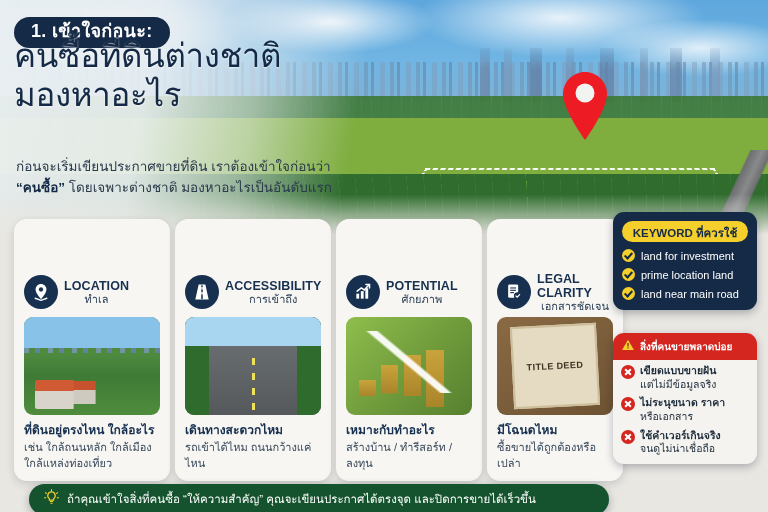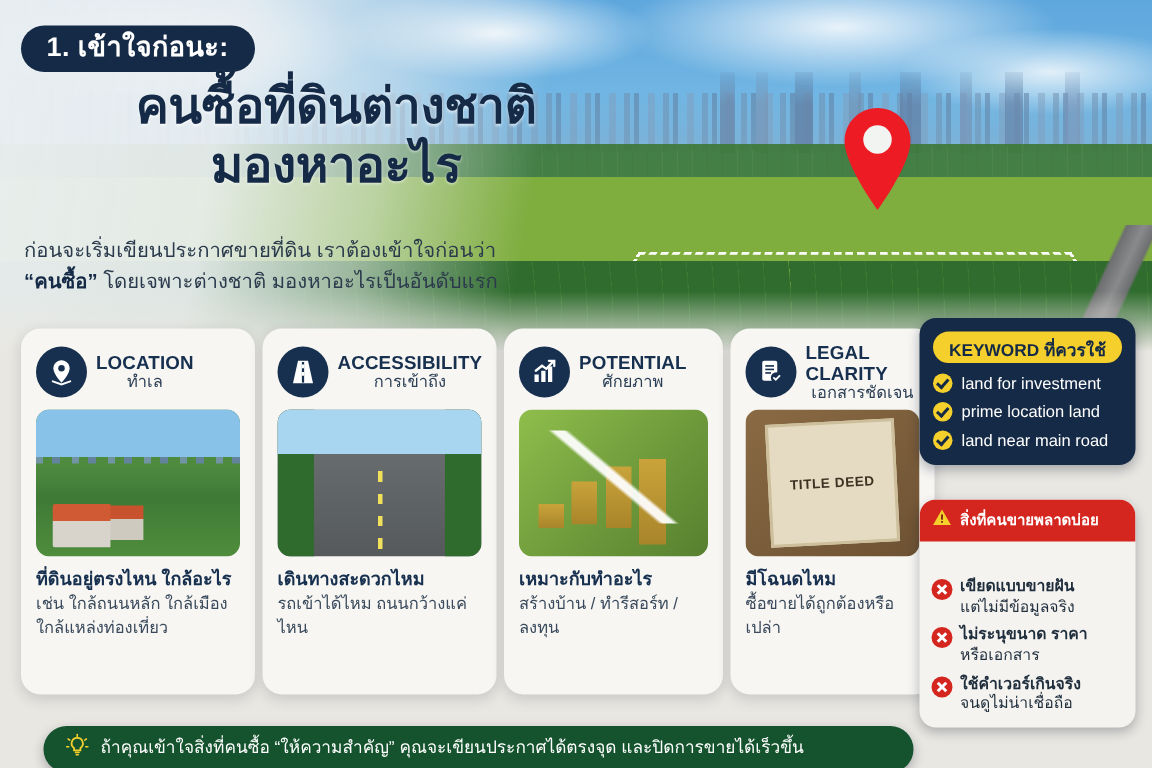--- a/index.html
+++ b/index.html
@@ -98,25 +98,24 @@
 
   
   .badge {
     position: absolute; left: 14px; top: 17px;
     background: #152a46; color: #ffffff;
     border-radius: 16px; padding: 5px 17px 7px 17px;
     font-size: 18px; font-weight: bold; letter-spacing: .3px;
     line-height: 1.05;
   }
   .headline {
-    position: absolute; left: 14px; top: 52px; width: 420px;
-    color: #152a46; font-size: 33px; font-weight: bold;
+    position: absolute; left: 14px; top: 37px; width: 420px;
+    color: #152a46; font-size: 33px; font-weight: normal;
     line-height: 1.17; letter-spacing: -.3px;
     text-shadow: 0 1px 2px rgba(255,255,255,.65);
-    text-align: center;
   }
   .headline .l2 { display: block; }
   .subline {
     position: absolute; left: 16px; top: 157px; width: 400px;
     color: #2b3a4c; font-size: 13.5px; line-height: 1.52;
   }
   .subline b { color: #152a46; }
 
   
   .cards {
@@ -126,21 +125,21 @@
   .card {
     width: 156px; min-height: 244px;
     background: #f7f6f3;
     border-radius: 13px;
     box-shadow: 0 3px 9px rgba(20,30,50,.16);
     padding: 9px 10px 10px 10px;
     display: flex; flex-direction: column;
   }
   .card:nth-child(3) { width: 146px; }
   .card:nth-child(4) { width: 136px; }
-  .card-head { display: flex; align-items: center; gap: 6px; height: 40px; }
+  .card-head { display: flex; align-items: center; gap: 6px; height: 40px; margin-top: 44px; }
   .card-icon {
     width: 34px; height: 34px; flex: 0 0 34px;
     background: #17304f; border-radius: 50%;
     display: flex; align-items: center; justify-content: center;
   }
   .card-titles { display: flex; flex-direction: column; line-height: 1.12; }
   .card-title-en {
     color: #17304f; font-size: 12.5px; font-weight: bold; letter-spacing: .1px;
   }
   .card-title-th { color: #2c3f55; font-size: 11px; text-align: center; }
@@ -242,21 +241,21 @@
     position: absolute; left: 613px; top: 333px; width: 144px;
     border-radius: 11px; overflow: hidden;
     box-shadow: 0 3px 8px rgba(10,20,40,.28);
     background: #f5f3ef;
   }
   .mis-head {
     background: #d4261f; color: #ffffff;
     display: flex; align-items: center; gap: 5px;
     padding: 5px 8px 6px 8px; font-size: 10px; font-weight: bold;
   }
-  .mis-list { padding: 24px 8px 8px 8px; display: flex; flex-direction: column; gap: 5px; }
+  .mis-list { padding: 4px 8px 8px 8px; display: flex; flex-direction: column; gap: 5px; }
   .mis-item { display: flex; gap: 5px; align-items: flex-start; }
   .xmark {
     width: 14px; height: 14px; flex: 0 0 14px; border-radius: 50%;
     background: #d4261f; position: relative; margin-top: 1px;
   }
   .xmark::before, .xmark::after {
     content: ""; position: absolute; left: 3px; top: 6px;
     width: 8px; height: 2px; background: #fff;
   }
   .xmark::before { transform: rotate(45deg); }

